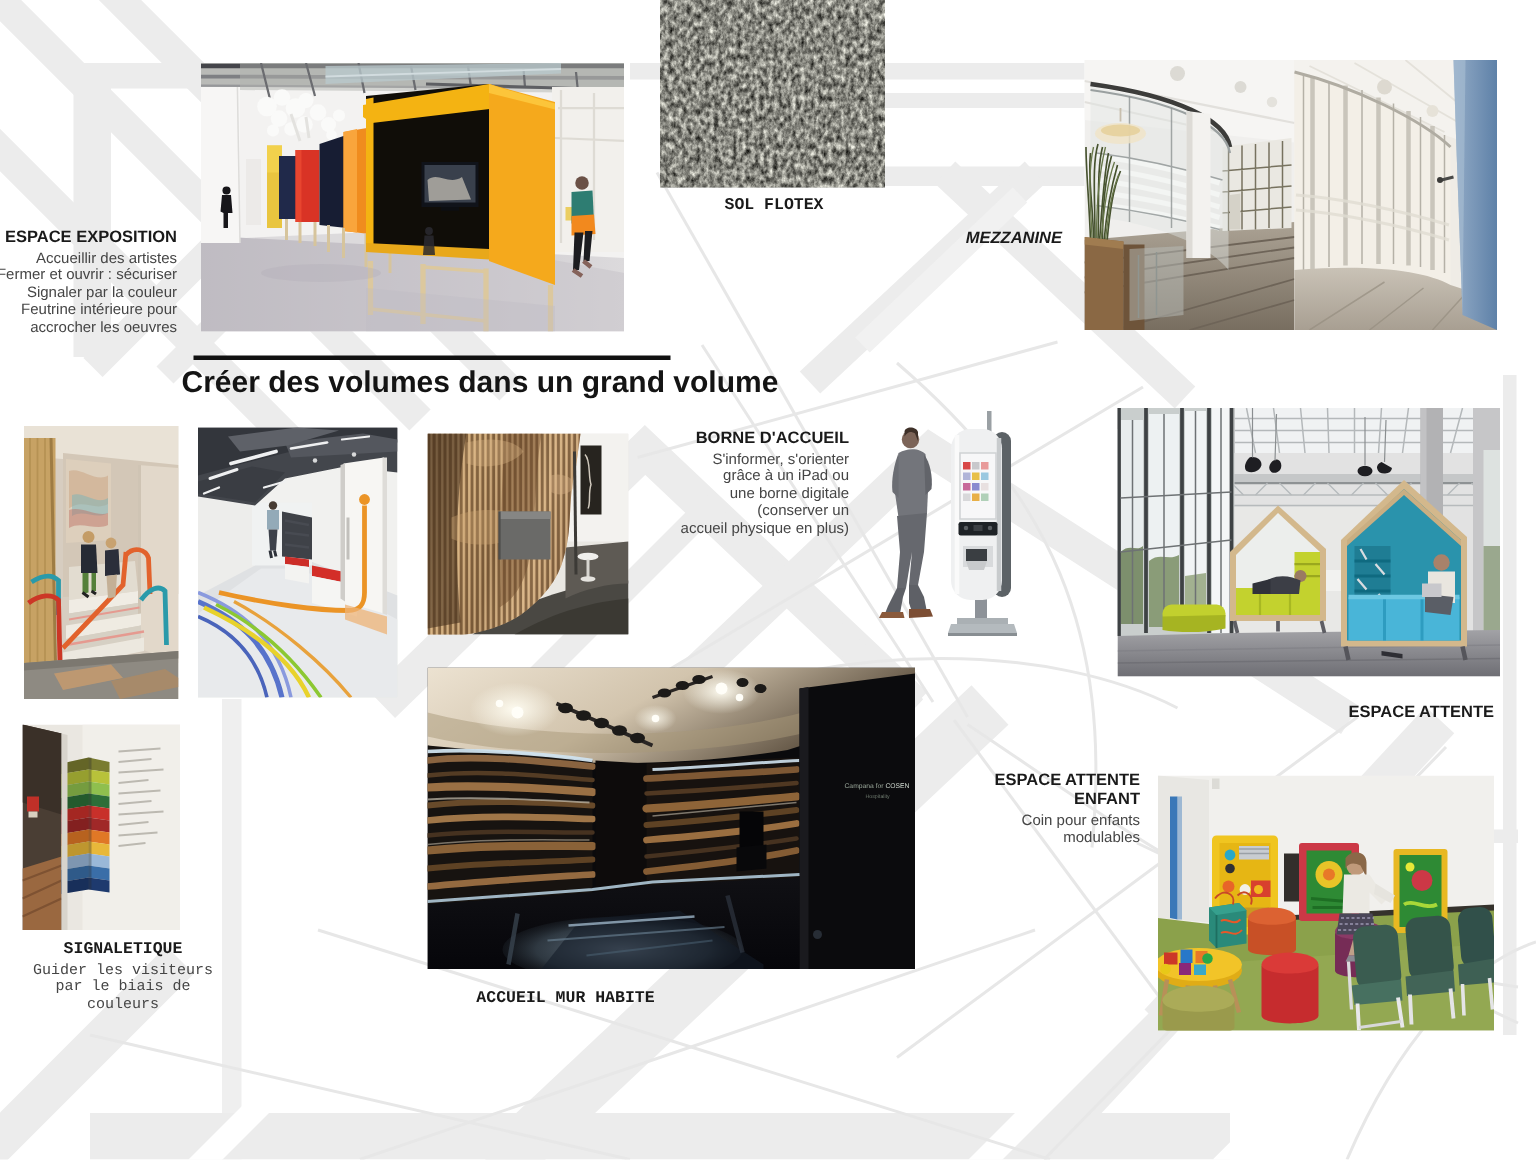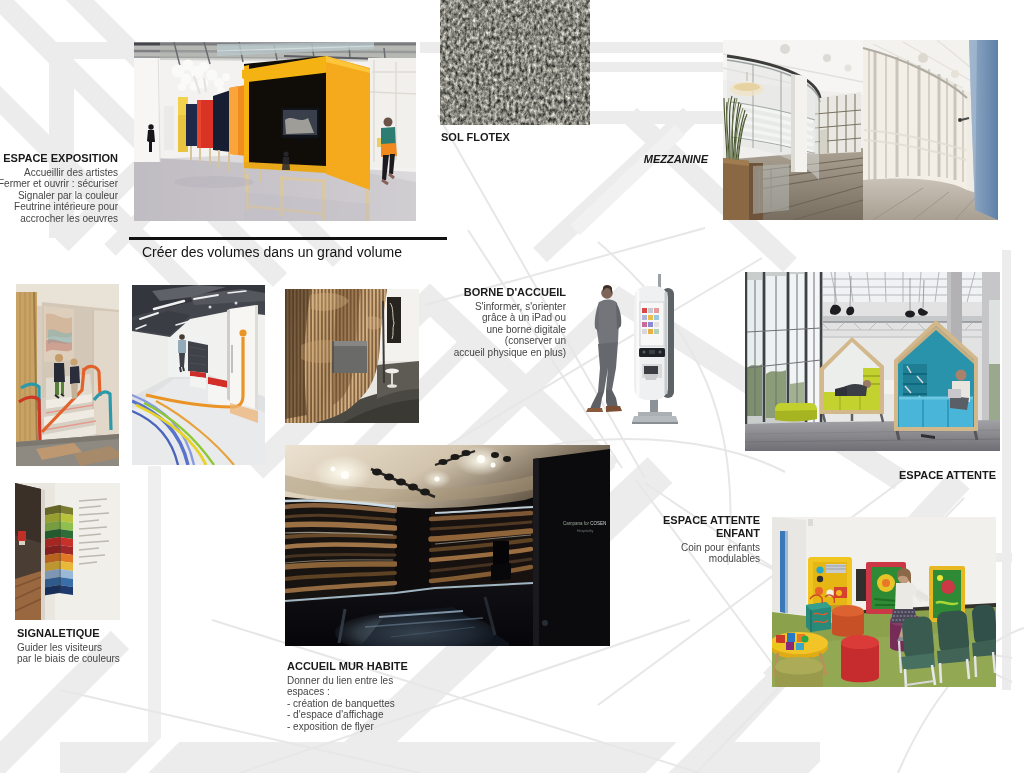--- a/index.html
+++ b/index.html
@@ -2,21 +2,21 @@
 <html><head>
 <meta charset="utf-8">
 <style>
   html,body{margin:0;padding:0;}
   body{width:1024px;height:773px;position:relative;overflow:hidden;background:#fff;
        font-family:"Liberation Sans", sans-serif;}
   .abs{position:absolute;}
   .title{font-weight:bold;color:#1a1a1a;font-size:11px;letter-spacing:0;line-height:13px;margin-bottom:2px;}
   .body{color:#454545;font-size:10px;line-height:11.4px;letter-spacing:0;}
   .r{text-align:right;}
-  .l{text-align:left;}
+  .l{text-align:center;font-family:Liberation Mono, monospace;}
 </style>
 </head>
 <body>
 
 <svg class="abs" width="1024" height="773" style="left:0;top:0" viewBox="0 0 1024 773">
   <g stroke="#ececec" fill="none">
     <path d="M-80,20 L240,340" stroke-width="20"></path>
     <path d="M-40,-40 L280,280" stroke-width="20"></path>
     <path d="M20,-60 L340,260" stroke-width="20"></path>
     <rect x="49" y="42" width="25" height="196" fill="#ececec" stroke="none"></rect>
@@ -294,21 +294,21 @@
   <path d="M246,78 L238,80" stroke="#4a4a48" stroke-width="2"></path>
   <circle cx="237" cy="80" r="2" fill="#3c3c3a"></circle>
 </svg>
 
 <div class="abs r" style="left:578px;top:153px;width:130px;font-style:italic;">
   <div class="title">MEZZANINE</div>
 </div>
 
 <div class="abs" style="left:129px;top:237px;width:318px;height:3px;background:#111;"></div>
 
-<div class="abs" style="left:142px;top:244px;font-weight:normal;font-size:14px;color:#141414;">Créer des volumes dans un grand volume</div>
+<div class="abs" style="left:121px;top:244px;font-weight:bold;font-size:20px;color:#141414;">Créer des volumes dans un grand volume</div>
 
 <svg class="abs" style="left:16px;top:284px" width="103" height="182" viewBox="0 0 103 182">
   <rect width="103" height="182" fill="#d7cdc0"></rect>
   <path d="M0,0 L103,0 L103,28 L0,20 Z" fill="#e9e2d6"></path>
   <path d="M26,18 L103,26 L103,112 L26,114 Z" fill="#d3c7b7"></path>
 
   <path d="M28,22 L58,25 L58,76 L28,78 Z" fill="#ddcfbc"></path>
   <path d="M30,30 C38,27 48,38 56,33 L56,52 C47,57 39,48 30,55 Z" fill="#cfae90" opacity="0.7"></path>
   <path d="M32,46 C40,43 48,53 56,48 L56,58 C48,63 40,55 32,60 Z" fill="#7ab4ba" opacity="0.5"></path>
   <path d="M30,56 C38,53 49,61 56,58 L56,66 C48,70 38,63 30,68 Z" fill="#bd6a60" opacity="0.45"></path>
@@ -795,21 +795,20 @@
   <path d="M80,182 L198,173" stroke="#6e8698" stroke-width="1.4" opacity="0.6"></path>
   <path d="M106,192 L190,182" stroke="#4e6678" stroke-width="1.2" opacity="0.5"></path>
 
   <path d="M60,164 L54,198" stroke="#3e4a56" stroke-width="3" opacity="0.7"></path>
   <path d="M200,152 L210,190" stroke="#343c48" stroke-width="3" opacity="0.6"></path>
   <circle cx="260" cy="178" r="3" fill="#2e3640" opacity="0.8"></circle>
 </svg>
 
 <div class="abs l" style="left:287px;top:660px;width:180px;">
   <div class="title">ACCUEIL MUR HABITE</div>
-  <div class="body">Donner du lien entre les<br>espaces :<br>- création de banquettes<br>- d'espace d'affichage<br>- exposition de flyer</div>
 </div>
 
 <div class="abs r" style="left:636px;top:514px;width:124px;">
   <div class="title">ESPACE ATTENTE<br>ENFANT</div>
   <div class="body">Coin pour enfants<br>modulables</div>
 </div>
 
 <svg class="abs" style="left:772px;top:517px" width="224" height="170" viewBox="0 0 224 170">
 
   <rect width="224" height="170" fill="#f1f0ed"></rect>

